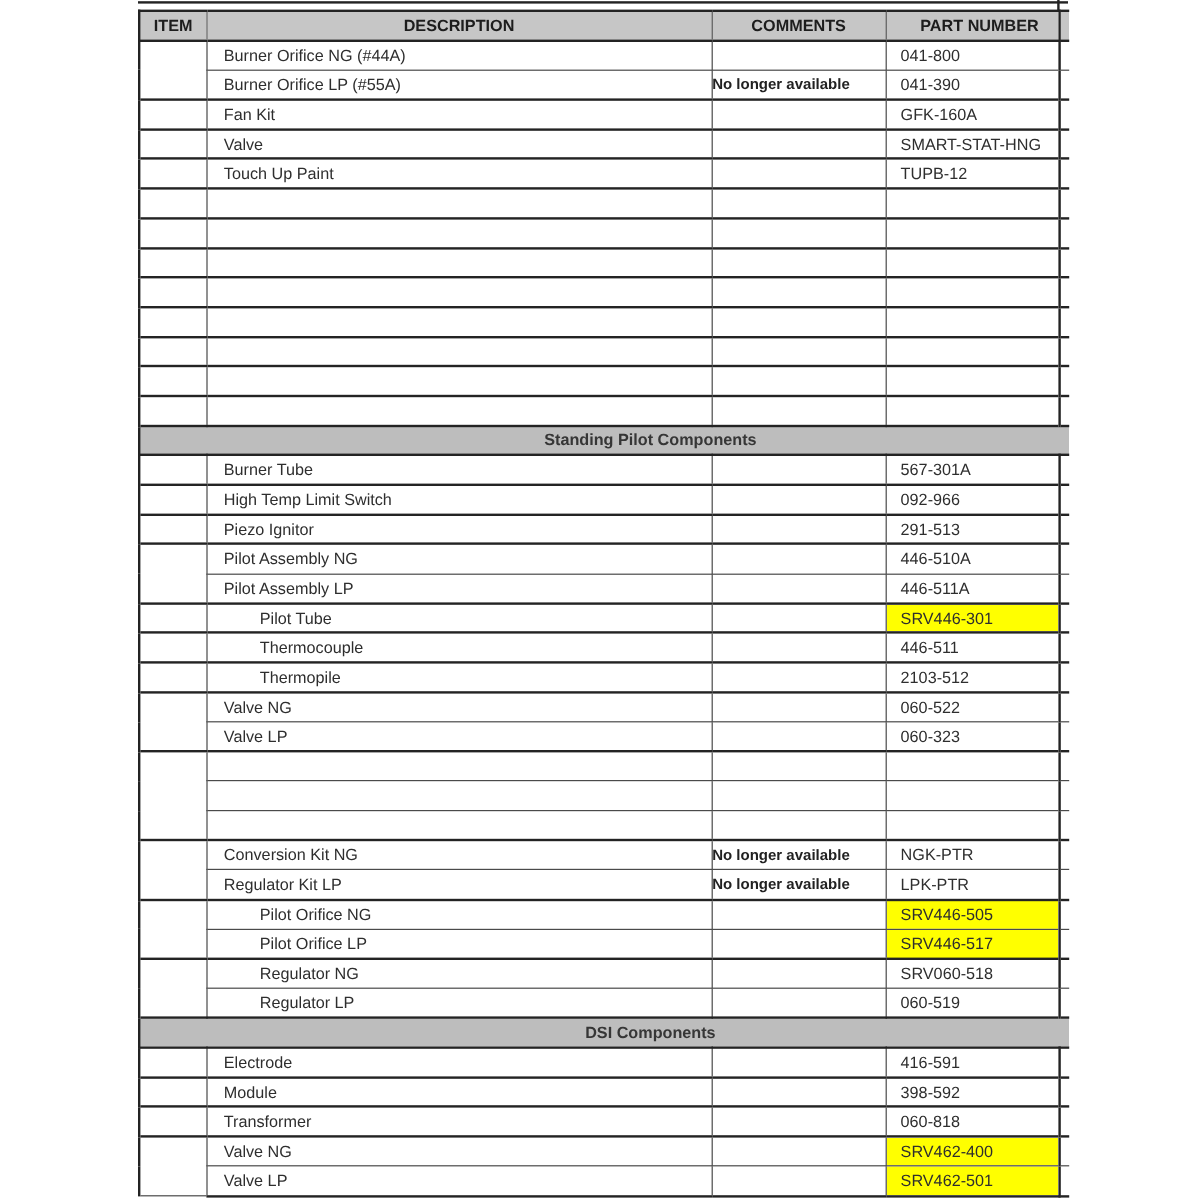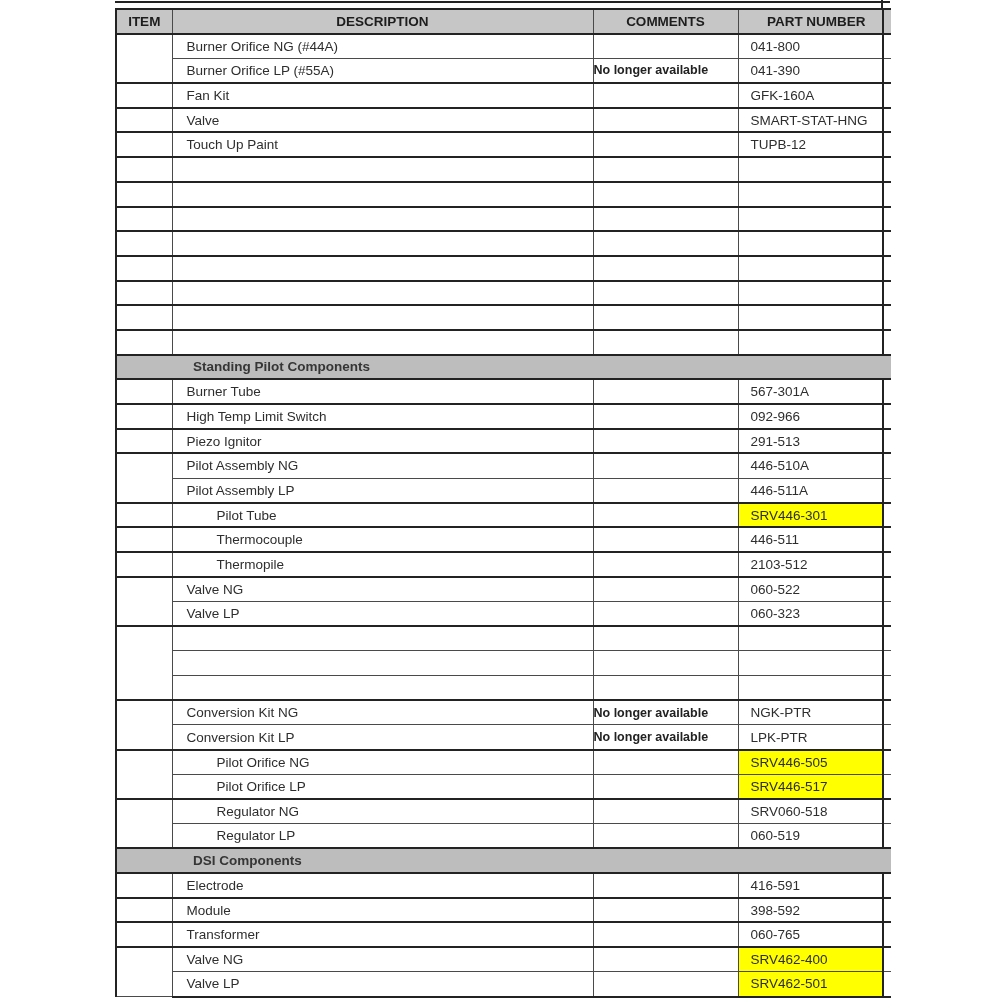--- a/index.html
+++ b/index.html
@@ -51,21 +51,21 @@
   td.desc{padding-left:14px;margin-top:16px;}
   td.desc.indent{padding-left:44px;}
   td.comments{font-weight:bold;text-align:left;font-size:12.5px;color:#222;}
   td.part.hl{background:var(--hl);}
 
   tr.band{height:21px;}
   tr.band td{
     background:var(--band-bg);
     font-weight:bold;
     color:#363636;
-    text-align:left;
+    text-align:center;
     text-indent:76px;
     border-top:2px solid var(--border-dark);
     border-bottom:2px solid var(--border-dark);
     border-left:2px solid var(--border-dark);
     border-right:none;
   }
 </style>
 </head>
 <body>
 
@@ -272,21 +272,21 @@
           <td class="sliver"></td>
         </tr>
         <tr class="group-start">
           <td class="item" rowspan="2"></td>
           <td class="desc">Conversion Kit NG</td>
           <td class="comments">No longer available</td>
           <td class="part">NGK-PTR</td>
           <td class="sliver"></td>
         </tr>
         <tr>
-          <td class="desc">Conversion Kit LP</td>
+          <td class="desc">Regulator Kit LP</td>
           <td class="comments">No longer available</td>
           <td class="part">LPK-PTR</td>
           <td class="sliver"></td>
         </tr>
         <tr class="group-start">
           <td class="item" rowspan="2"></td>
           <td class="desc indent">Pilot Orifice NG</td>
           <td class="comments"></td>
           <td class="part hl">SRV446-505</td>
           <td class="sliver"></td>
@@ -324,21 +324,21 @@
           <td class="item" rowspan="1"></td>
           <td class="desc">Module</td>
           <td class="comments"></td>
           <td class="part">398-592</td>
           <td class="sliver"></td>
         </tr>
         <tr class="group-start">
           <td class="item" rowspan="1"></td>
           <td class="desc">Transformer</td>
           <td class="comments"></td>
-          <td class="part">060-765</td>
+          <td class="part">060-818</td>
           <td class="sliver"></td>
         </tr>
         <tr class="group-start">
           <td class="item" rowspan="2"></td>
           <td class="desc">Valve NG</td>
           <td class="comments"></td>
           <td class="part hl">SRV462-400</td>
           <td class="sliver"></td>
         </tr>
         <tr>

